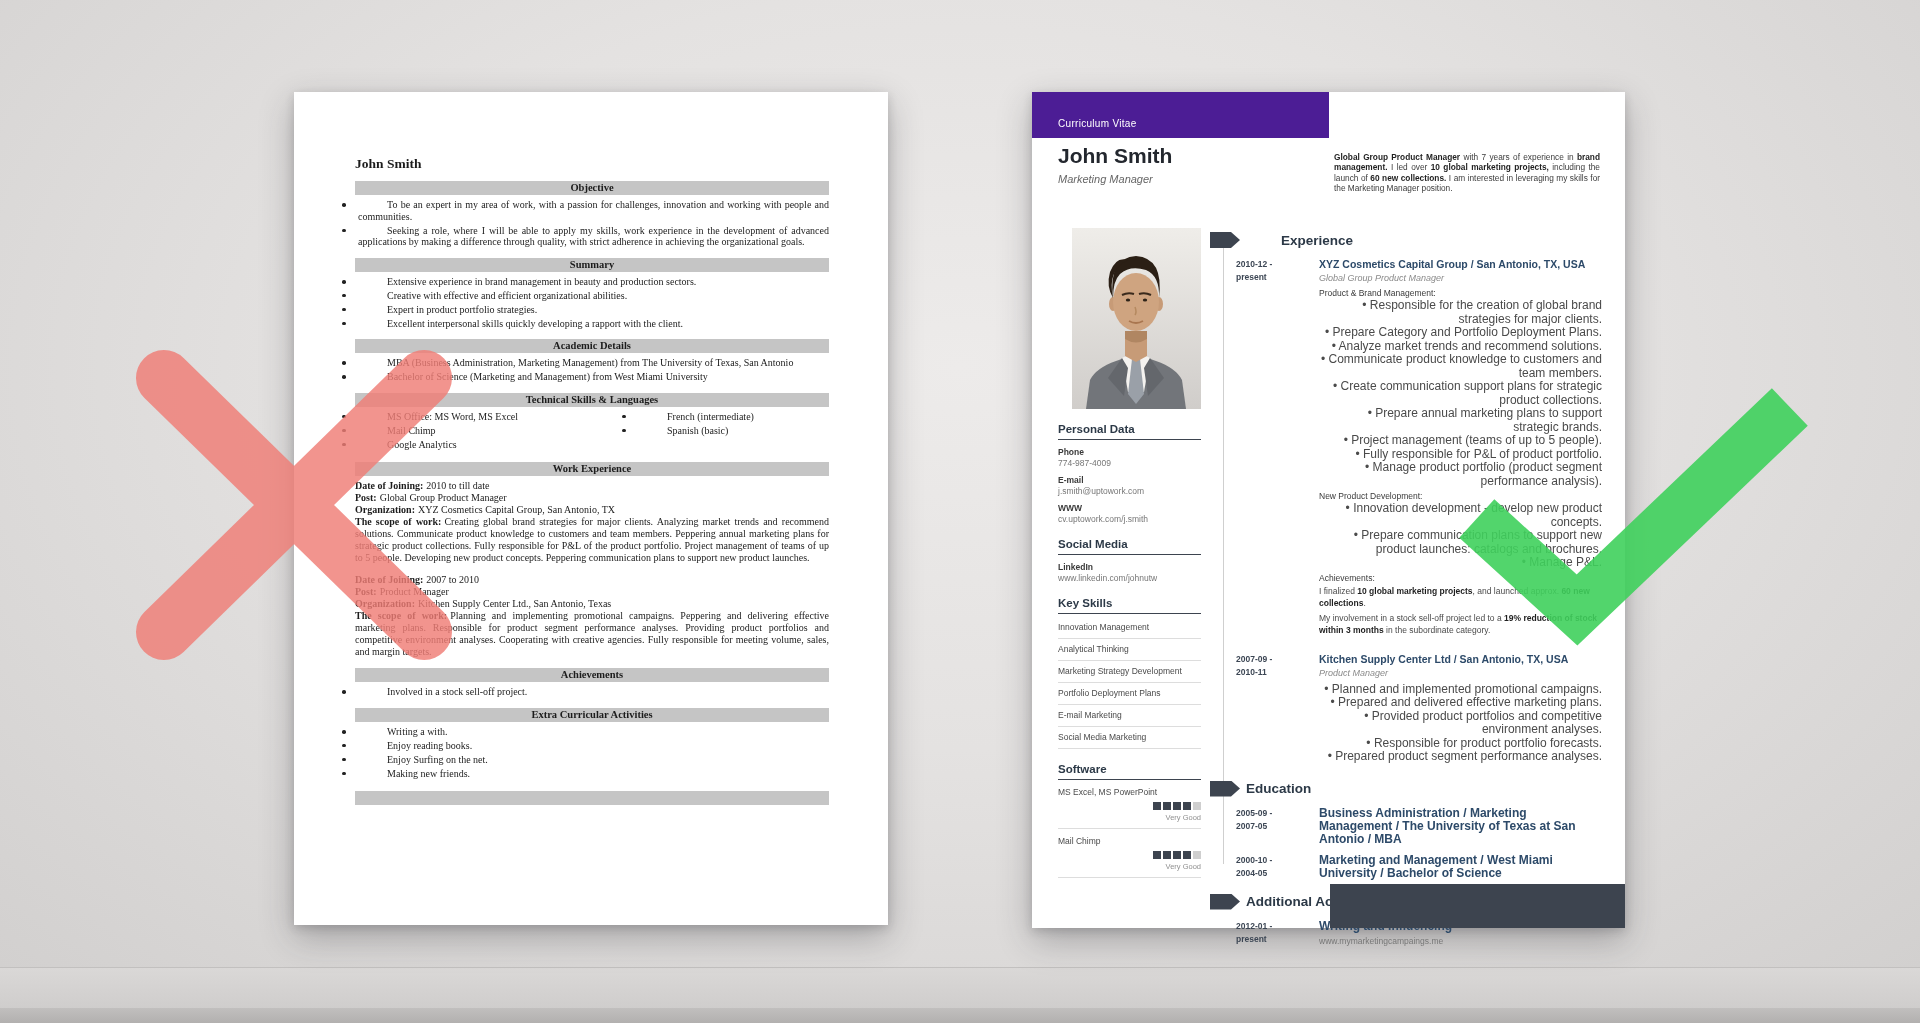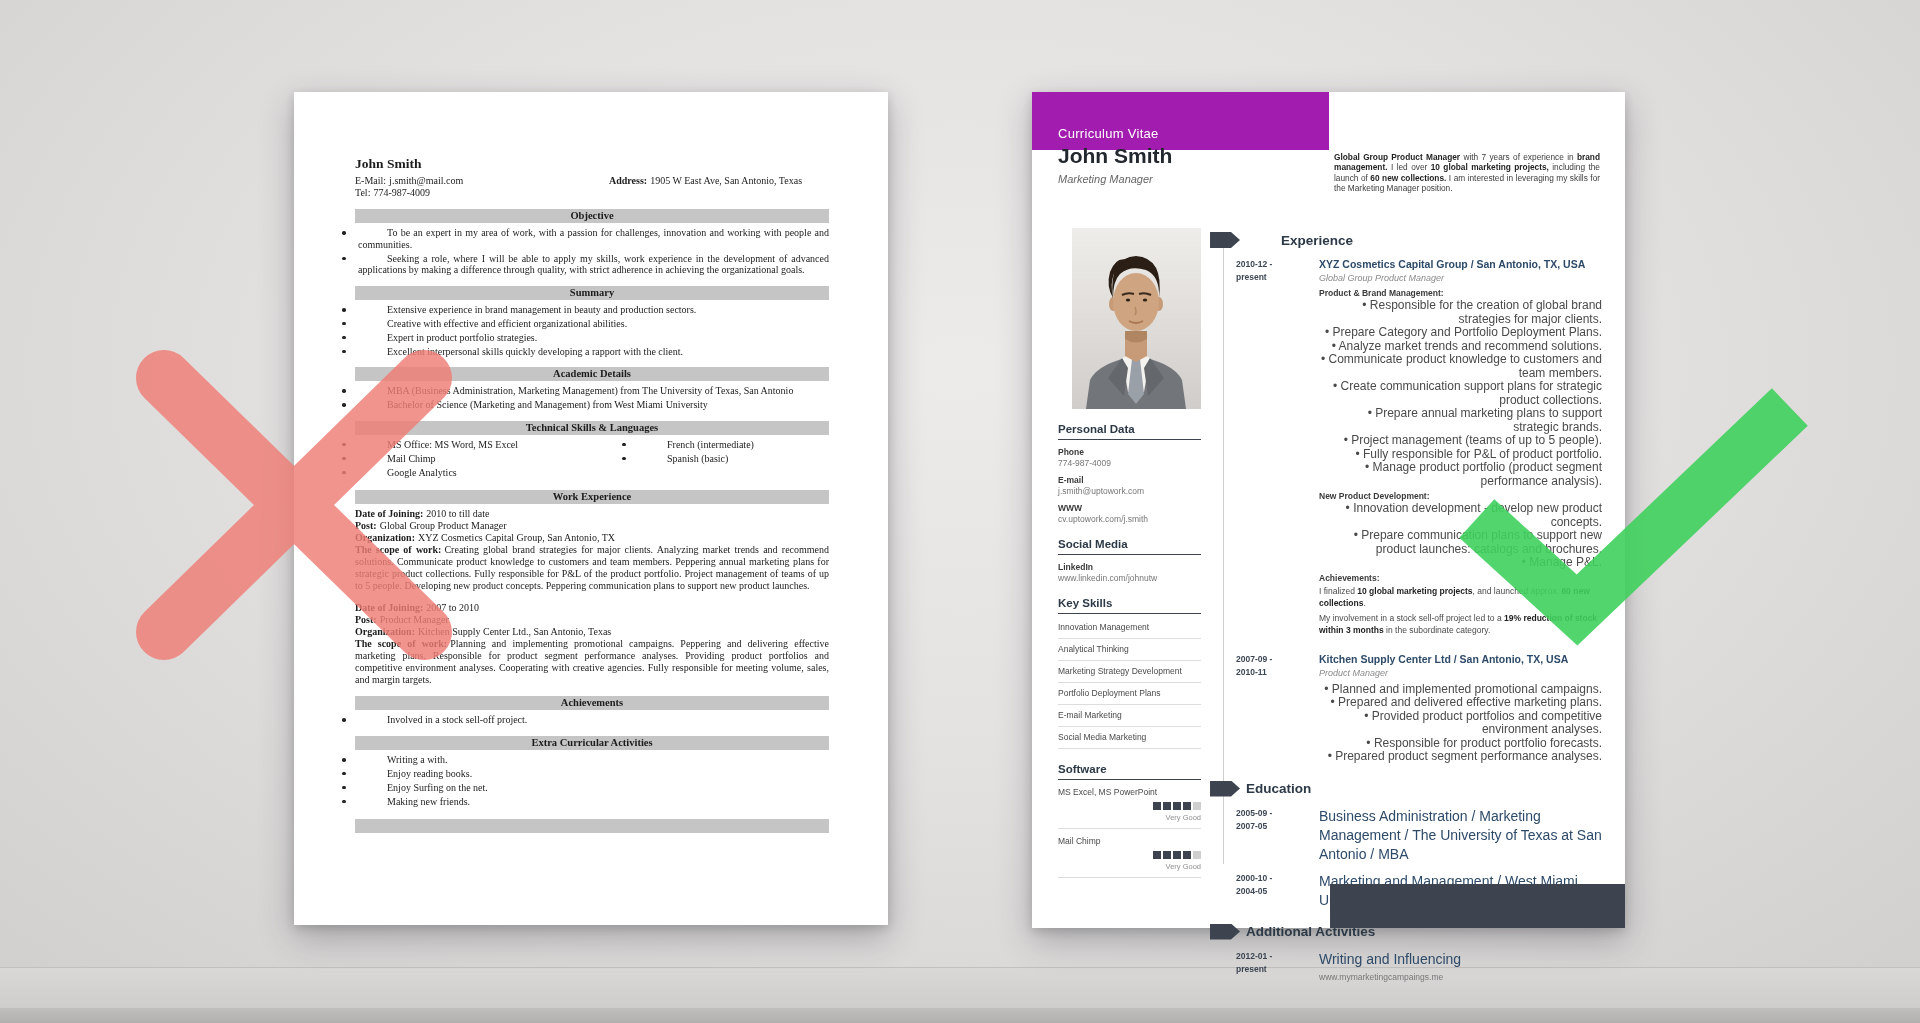--- a/index.html
+++ b/index.html
@@ -36,22 +36,22 @@
   .bp-skills{display:flex;margin-bottom:6px;}
   .bp-skills ul{margin:0;}
   .bp-skills .col-l{width:280px;flex:none;}
   .bp-skills .col-r{flex:1;}
   .bp-job{margin-bottom:10px;}
   .bp-job .bp-line{line-height:12px;}
   .bp-scope{text-align:justify;line-height:12px;}
 
   
   .good-page{left:1032px;top:92px;width:593px;height:836px;color:#3c3c3c;}
-  .gp-banner{position:absolute;left:0;top:0;width:297px;height:58px;background:#a21caf;
-    color:#fff;font-size:13px;letter-spacing:.3px;display:flex;align-items:flex-end;
+  .gp-banner{position:absolute;left:0;top:0;width:297px;height:46px;background:#4c1d95;
+    color:#fff;font-size:10px;letter-spacing:.3px;display:flex;align-items:flex-end;
     padding:0 0 9px 26px;box-sizing:border-box;}
   .gp-name{position:absolute;left:26px;top:52px;font-size:21px;font-weight:bold;color:#23272e;}
   .gp-title{position:absolute;left:26px;top:81px;font-size:11px;font-style:italic;color:#666;}
   .gp-summary{position:absolute;left:302px;top:60px;width:266px;font-size:8.3px;
     line-height:10.4px;color:#3c3c3c;text-align:justify;}
   .gp-summary .b,.gp-ach .b{font-weight:bold;color:#1f1f1f;}
   .gp-timeline{position:absolute;left:191px;top:150px;width:1px;height:622px;background:#cfcfcf;}
 
   .gp-side{position:absolute;left:26px;top:136px;width:143px;}
   .gp-photo{display:block;margin-left:14px;width:129px;height:181px;}
@@ -74,52 +74,41 @@
   .gp-sec:first-child{margin-top:0;gap:41px;}
   .gp-arrow{width:30px;height:16px;flex:none;background:#3d444f;
     clip-path:polygon(0 0,70% 0,100% 50%,70% 100%,0 100%);}
   .gp-sec-t{font-size:13.5px;font-weight:bold;color:#2c3947;}
   .gp-entry{display:flex;margin:0 0 14px 26px;gap:24px;}
   .gp-entry.tight{margin-bottom:8px;}
   .gp-dates{flex:none;width:59px;font-size:8.5px;font-weight:bold;color:#3c4654;line-height:13px;}
   .gp-body{flex:1;min-width:0;}
   .gp-company{font-size:10.5px;font-weight:bold;color:#2d4a69;line-height:13px;}
   .gp-role{font-size:9px;font-style:italic;color:#8a8a8a;margin:2px 0 5px;}
-  .gp-gh{font-size:8.5px;font-weight:bold;color:#3a3a3a;margin:3px 0 1px;}
+  .gp-gh{font-size:8.5px;font-weight:normal;color:#3a3a3a;margin:3px 0 1px;}
   .gp-ul{margin:0 0 3px;padding:0;}
   .gp-ul li{list-style:none;font-size:12px;color:#4a4a4a;line-height:13.5px;text-align:right;}
   .gp-ul li::before{content:'• ';}
   .gp-ach{font-size:8.5px;color:#4a4a4a;line-height:12.5px;margin:2px 0;}
-  .gp-edu{font-size:14px;font-weight:normal;color:#2d4a69;line-height:19px;}
+  .gp-edu{font-size:12px;font-weight:bold;color:#2d4a69;line-height:13px;}
   .gp-act-link{font-size:8.5px;color:#777;margin-top:3px;}
   .gp-footer{position:absolute;right:0;bottom:0;width:295px;height:44px;background:#3d444f;}
 
   .marks{position:absolute;left:0;top:0;pointer-events:none;}
 </style>
 </head>
 <body>
 
 <div class="scene">
   <div class="desk-top"></div>
   <div class="desk-front"></div>
   <div class="desk-edge"></div>
 
   <div class="page bad-page">
     <div class="bp-name">John Smith</div>
-    <div class="bp-contact">
-      <div class="bp-line">
-        <span class="lbl">E-Mail:</span><span>j.smith@mail.com</span>
-      </div>
-      <div class="bp-line">
-        <span class="lbl">Tel:</span><span>774-987-4009</span>
-      </div>
-      <div class="bp-address">
-        <b>Address:</b><span>1905 W East Ave, San Antonio, Texas</span>
-      </div>
-    </div>
 
     <div class="bp-bar">Objective</div>
     <ul class="bp-list just">
         <li>To be an expert in my area of work, with a passion for challenges, innovation and working with people and communities.</li>
         <li>Seeking a role, where I will be able to apply my skills, work experience in the development of advanced applications by making a difference through quality, with strict adherence in achieving the organizational goals.</li>
       </ul>
 
     <div class="bp-bar">Summary</div>
     <ul class="bp-list">
         <li>Extensive experience in brand management in beauty and production sectors.</li>

